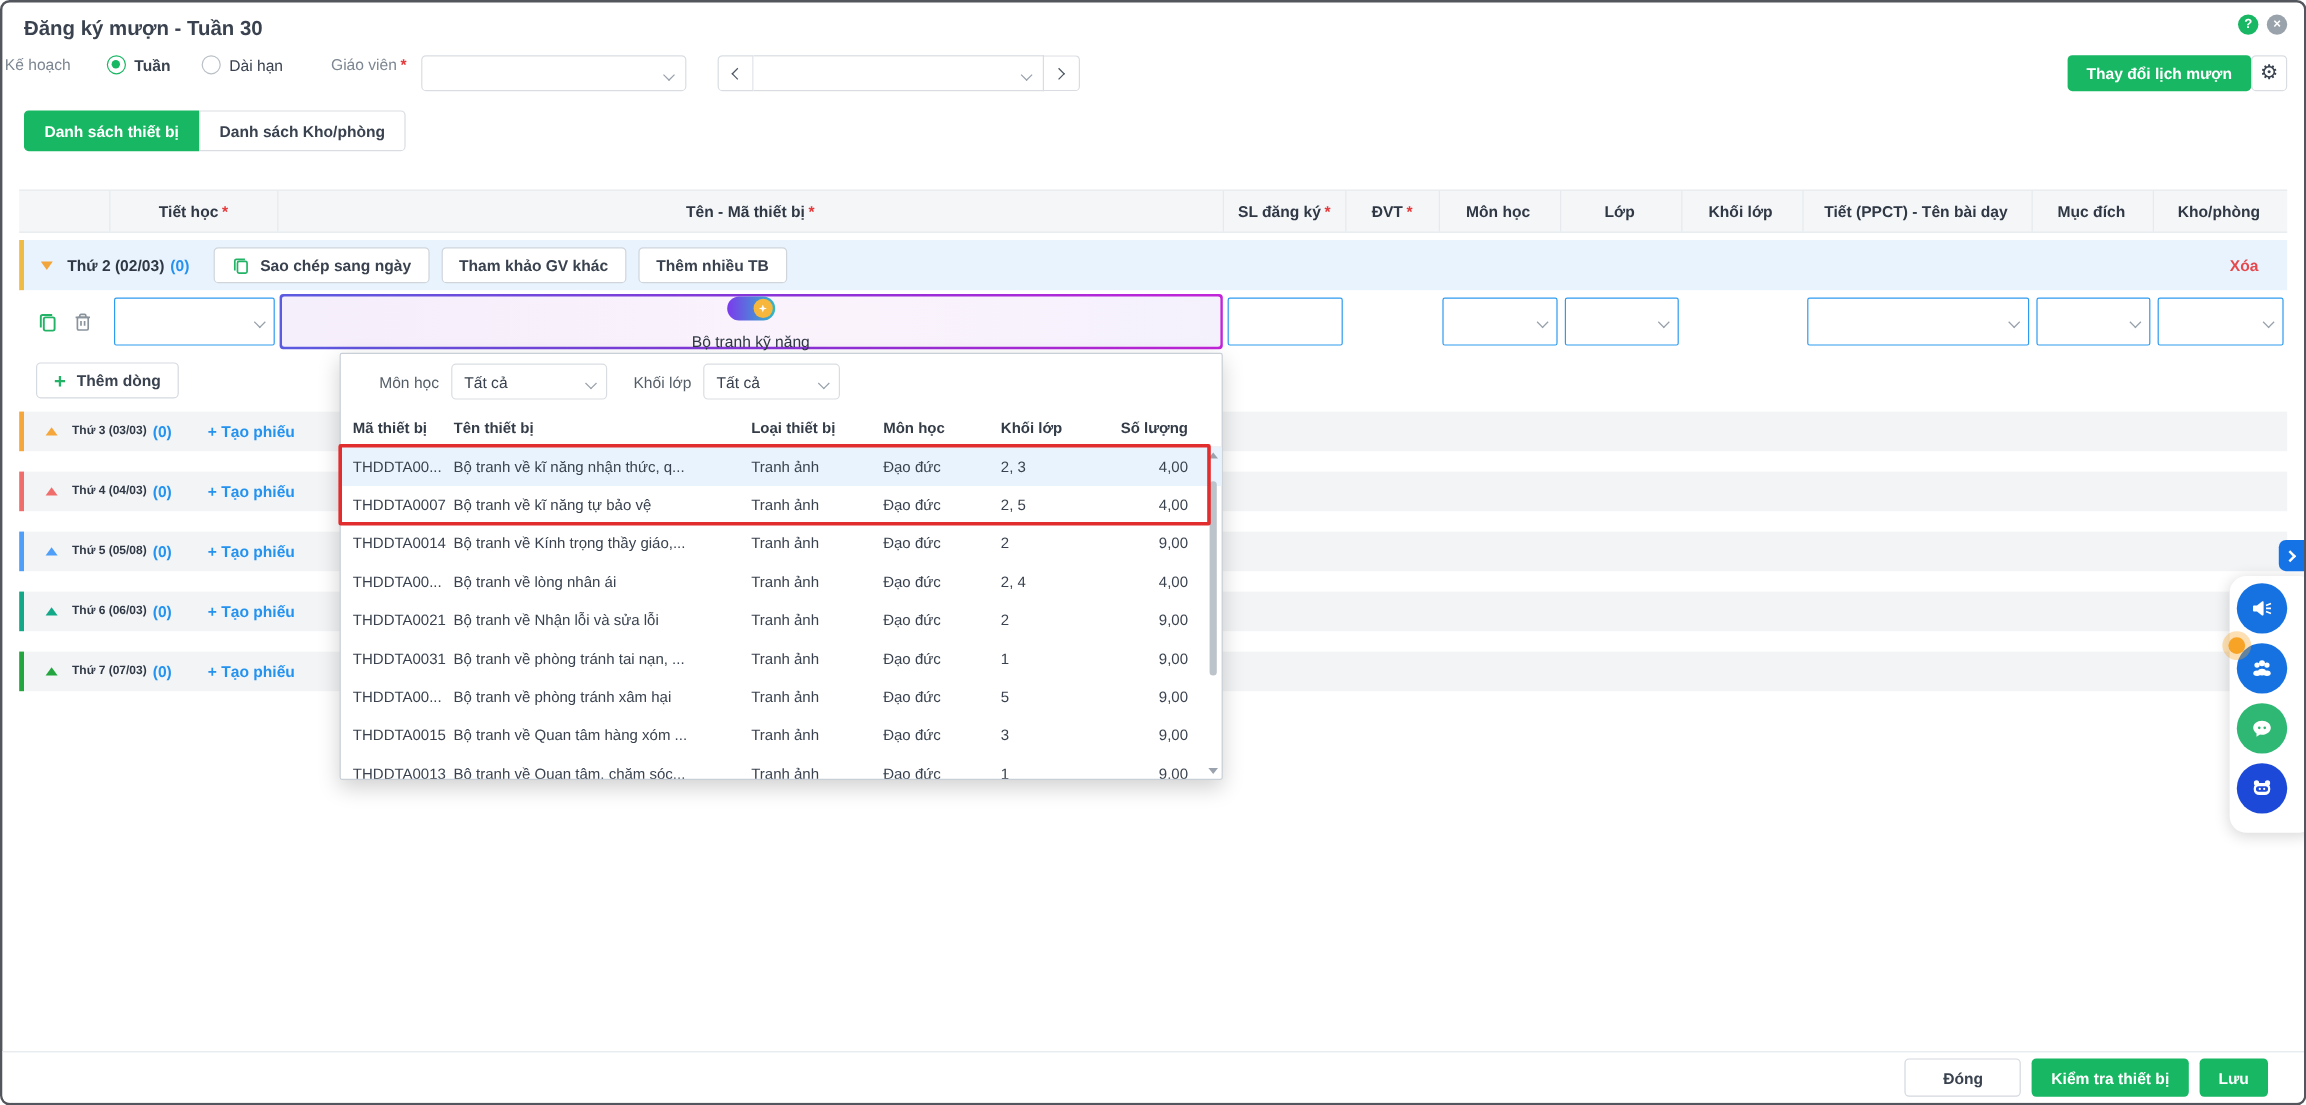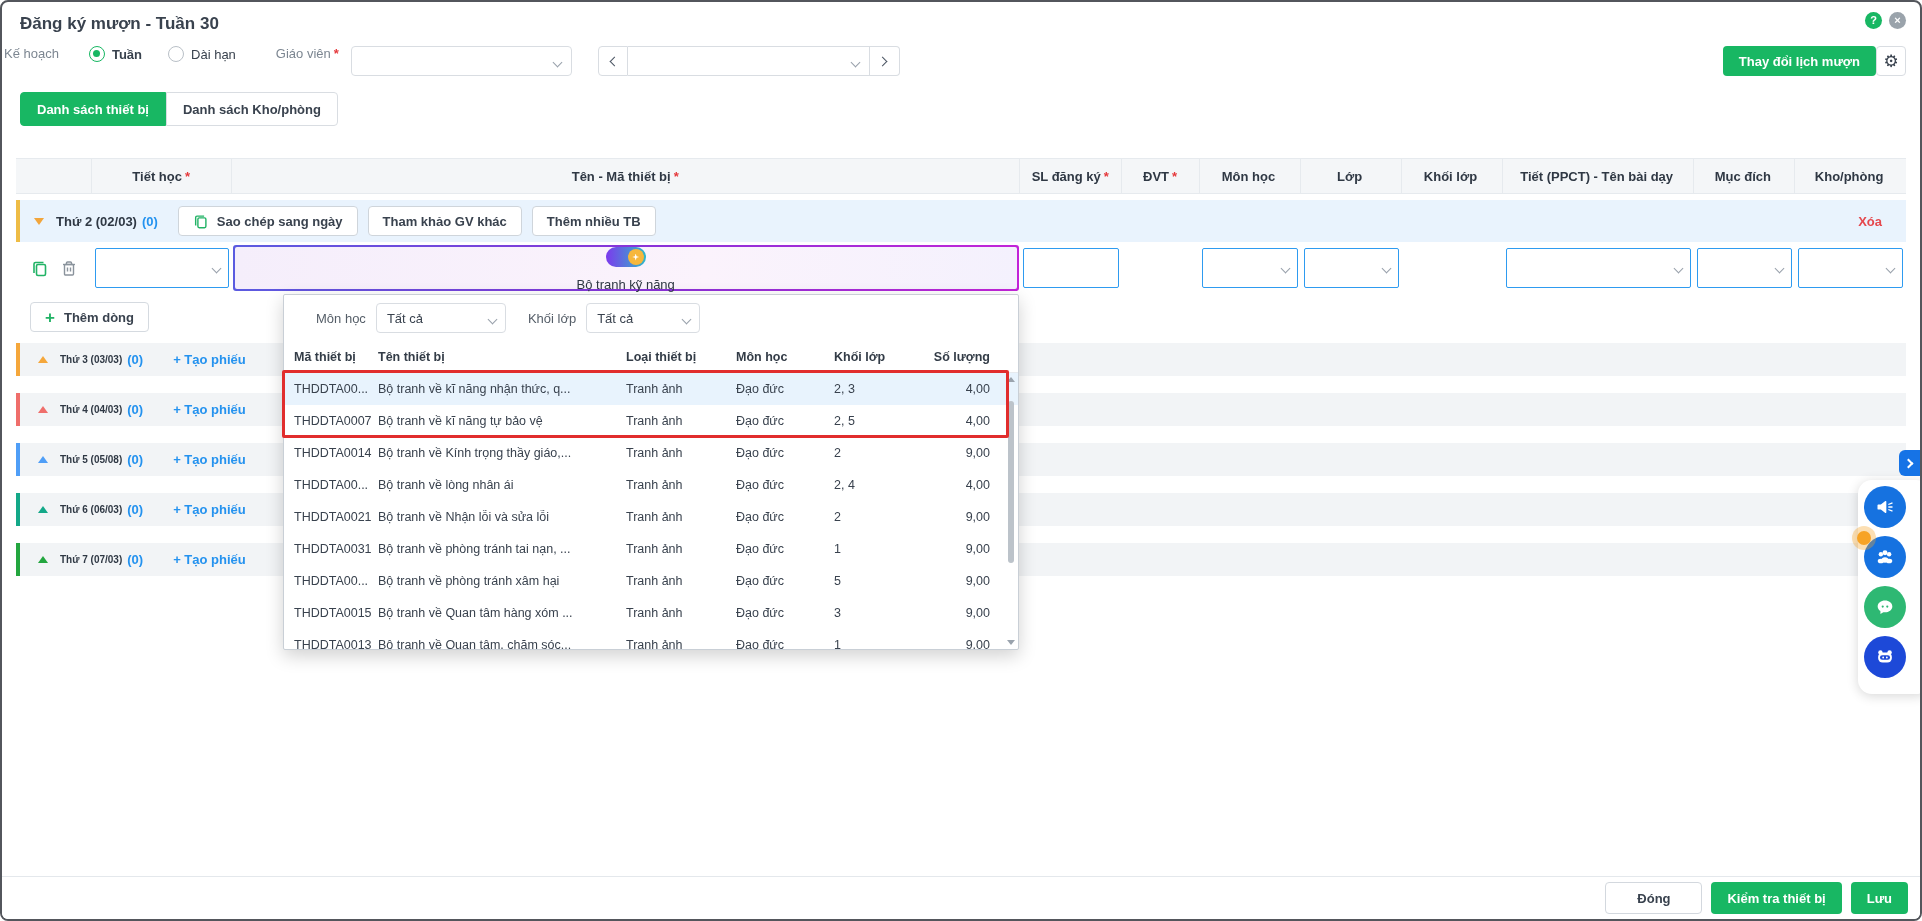--- a/index.html
+++ b/index.html
@@ -166,21 +166,21 @@
                display:flex; flex-direction:column; align-items:flex-start; padding:6px 0 0 6px; gap:8px; }
   .fab { width:42px; height:42px; border-radius:50%; display:flex; align-items:center; justify-content:center;
          cursor:pointer; position:relative; }
   .fab.blue { background:#1672e0; } .fab.green { background:#2eb873; } .fab.indigo { background:#1d49d8; }
   .orange-dot { position:absolute; left:-7px; top:-5px; width:14px; height:14px; border-radius:50%;
                 background:#f7a325; box-shadow:0 0 0 5px rgba(247,163,37,.35); }
 
   
   .footer { position:absolute; left:0; right:0; bottom:0; height:43px; background:#fff;
             border-top:1px solid #e4e8ec; display:flex; align-items:center; justify-content:flex-end;
-            gap:9px; padding:0 12px; z-index:15; }
+            gap:9px; padding:0 30px; z-index:15; }
   .btn-outline { height:32px; min-width:97px; padding:0 16px; background:#fff; border:1px solid #d3d8de;
                  border-radius:4px; font-size:13px; font-weight:700; color:#39424e; cursor:pointer; }
   .footer .btn-green { height:32px; }
 </style>
 </head>
 <body>
 
 <div class="window">
 
   

